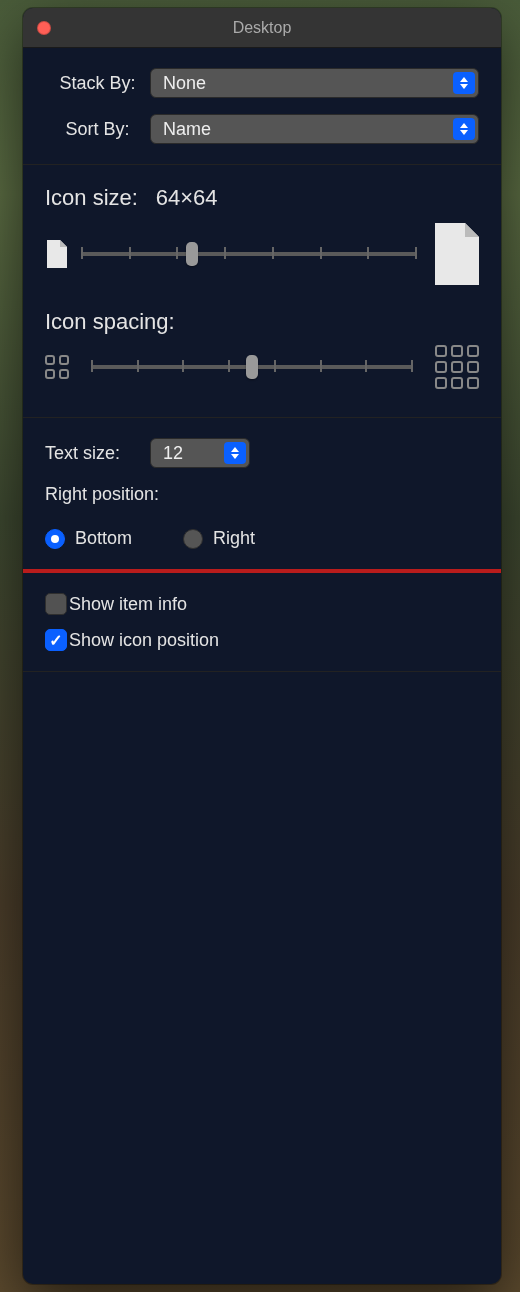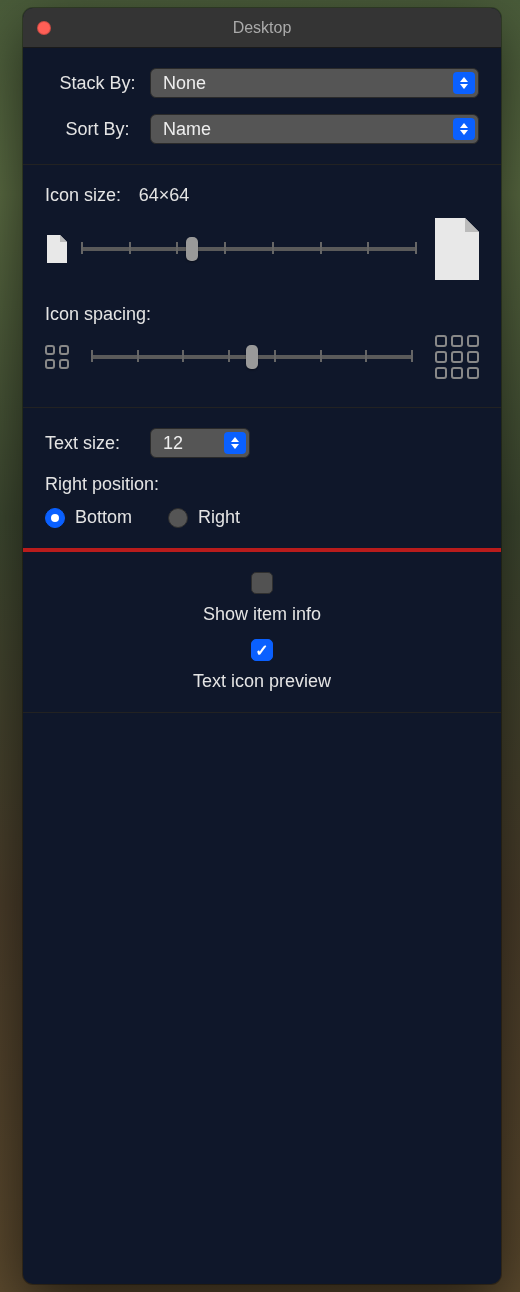--- a/index.html
+++ b/index.html
@@ -136,21 +136,21 @@
       border-radius: 6px;
       display: flex;
       align-items: center;
       padding: 0 12px;
       position: relative;
       color: #eee;
       font-size: 18px;
     }
 
     .slider-section .sec-label {
-      font-size: 18px;
+      font-size: 22px;
       color: #e4e4e4;
     }
 
     .icon-size-row {
       display: flex;
       align-items: center;
       gap: 14px;
       margin: 12px 0 24px 0;
     }
 
@@ -225,23 +225,23 @@
 
     .grid-spacing-row {
       display: flex;
       align-items: center;
       gap: 22px;
       margin-top: 10px;
     }
 
     .radio-row {
       display: flex;
-      gap: 36px;
-      align-items: center;
-      margin-top: 12px;
+      gap: 51px;
+      align-items: center;
+      margin-top: 23px;
     }
 
     .radio {
       display: inline-flex;
       align-items: center;
       gap: 10px;
       font-size: 18px;
       color: #e4e4e4;
     }
 
@@ -265,25 +265,24 @@
       content: "";
       width: 8px;
       height: 8px;
       background: #fff;
       border-radius: 50%;
     }
 
     .checkbox-row {
       display: flex;
       align-items: center;
-      gap: 10px;
+      gap: 2px;
       font-size: 18px;
       color: #e4e4e4;
       margin-bottom: 14px;
-      flex-direction: column;
     }
 
     .checkbox-row:last-child { margin-bottom: 0; }
 
     .checkbox {
       width: 22px;
       height: 22px;
       border-radius: 5px;
       background: #525252;
       border: 1px solid #2f2f2f;
@@ -441,18 +440,18 @@
     </div>
   </div>
 
   <div class="panel4">
     <div class="checkbox-row">
       <span class="checkbox"></span>
       <span>Show item info</span>
     </div>
     <div class="checkbox-row">
       <span class="checkbox checked"></span>
-      <span>Text icon preview</span>
+      <span>Show icon position</span>
     </div>
   </div>
 
   <div class="filler"></div>
 </div>
 
 </body></html>

